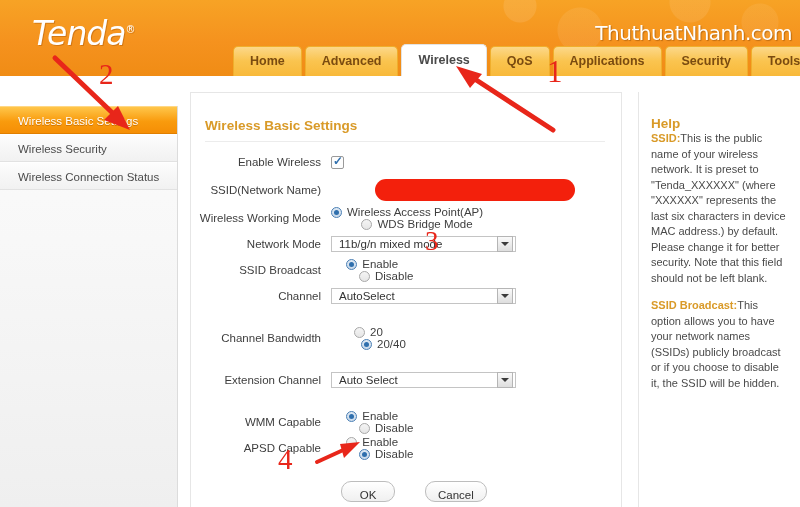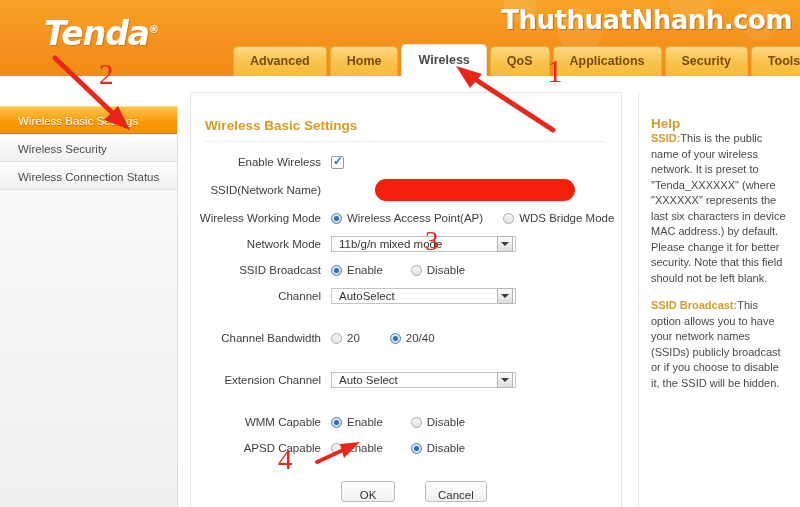--- a/index.html
+++ b/index.html
@@ -18,32 +18,32 @@
     background:#f5921e;
     background-image:
       radial-gradient(circle at 520px 6px, rgba(255,255,255,.10) 16px, transparent 17px),
       radial-gradient(circle at 580px 30px, rgba(255,255,255,.08) 22px, transparent 23px),
       radial-gradient(circle at 690px 2px, rgba(255,255,255,.09) 20px, transparent 21px),
       radial-gradient(circle at 760px 22px, rgba(255,255,255,.07) 18px, transparent 19px),
       linear-gradient(180deg,#f7a325 0%, #f5921e 55%, #f08c15 100%);
     overflow:hidden;
   }
   .logo {
-    position:absolute; left:44px; top:14px;
+    position:absolute; left:32px; top:14px;
     font-family:"DejaVu Sans", sans-serif;
-    font-size:33px; font-weight:bold; color:#ffffff;
+    font-size:33px; font-weight:normal; color:#ffffff;
     font-style:italic;
     letter-spacing:-1px;
     text-shadow:1px 1px 0 rgba(150,70,0,.35);
   }
   .logo .reg { font-size:10px; vertical-align:super; font-style:normal; }
   .watermark {
-    position:absolute; right:8px; top:5px;
+    position:absolute; right:8px; top:21px;
     font-family:"DejaVu Sans", sans-serif;
-    font-size:26px; font-weight:bold; color:#ffffff;
+    font-size:20px; font-weight:normal; color:#ffffff;
     letter-spacing:-.5px;
     text-shadow:1px 1px 1px rgba(120,60,0,.45);
   }
 
   
   .navtabs {
     position:absolute; left:233px; top:44px;
     display:flex; gap:3px; align-items:flex-end;
   }
   .tab {
@@ -133,21 +133,21 @@
     -webkit-appearance:none; appearance:none;
     width:13px; height:13px; margin:0;
     border:1px solid #9a9a9a; background:#fdfdfd;
     border-radius:2px; position:relative; cursor:pointer;
   }
   input[type=checkbox].cb:checked::after {
     content:"✓"; position:absolute; left:1px; top:-3px;
     font-size:12px; color:#2f6fad; font-weight:bold;
   }
 
-  .radio-group { display:flex; align-items:center; }
+  .radio-group { display:flex; align-items:center;flex-direction:column; }
   .radio-item { display:flex; align-items:center; font-size:11.5px; color:#3e3e3e; cursor:pointer; white-space:nowrap; }
   .rdo {
     -webkit-appearance:none; appearance:none;
     width:11px; height:11px; margin:0 5px 0 0;
     border:1px solid #a8a8a8; border-radius:50%;
     background:linear-gradient(180deg,#f4f4f4,#e6e6e6);
     position:relative; cursor:pointer; flex:none;
   }
   .rdo:checked {
     border-color:#4a7fb5;
@@ -183,21 +183,21 @@
   }
 
   .btnrow {
     display:flex; justify-content:flex-start; gap:30px;
     margin-left:150px; margin-top:22px;
   }
   .btn {
     min-width:54px; height:21px; line-height:19px;
     padding:4px 12px;
     font-size:11.5px; color:#333; text-align:center;
-    border:1px solid #bdbdbd; border-radius:3px;
+    border:1px solid #bdbdbd; border-radius:10px;
     background:linear-gradient(180deg,#ffffff,#f0f0f0);
     cursor:pointer;
   }
 
   
   .help {
     position:absolute; left:638px; top:16px; width:162px; height:415px;
     background:#ffffff;
     border-left:1px solid #e6e6e6;
     padding:24px 10px 0 12px;
@@ -216,22 +216,22 @@
   .anno-svg { position:absolute; left:0; top:0; width:800px; height:507px; pointer-events:none; }
 </style>
 </head>
 <body>
 
 <div class="header">
   <div class="logo"><span>Tenda</span><span class="reg">®</span></div>
   <div class="watermark">ThuthuatNhanh.com</div>
 
   <div class="navtabs">
+    <div class="tab">Home</div>
     <div class="tab">Advanced</div>
-    <div class="tab">Home</div>
     <div class="tab active">Wireless</div>
     <div class="tab">QoS</div>
     <div class="tab">Applications</div>
     <div class="tab">Security</div>
     <div class="tab">Tools</div>
   </div>
 </div>
 
 <div class="body-area">
 

